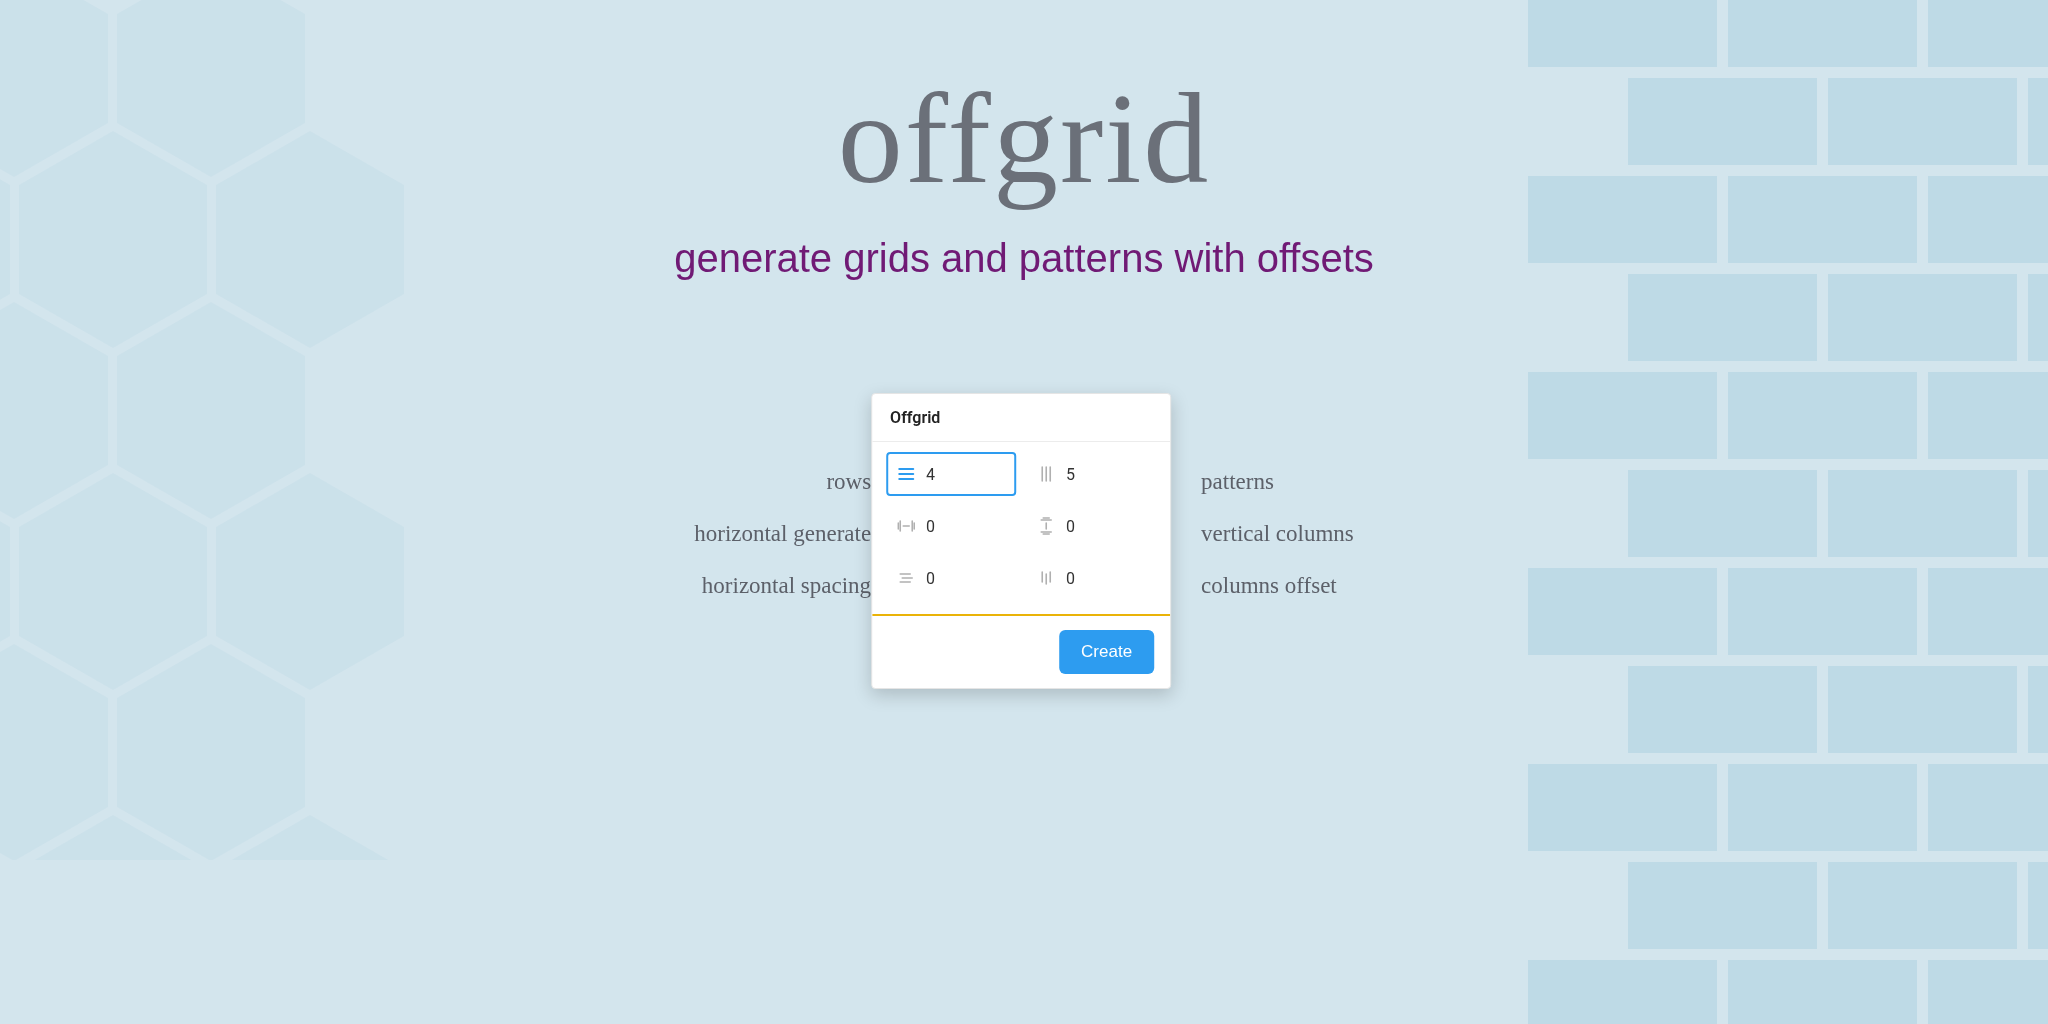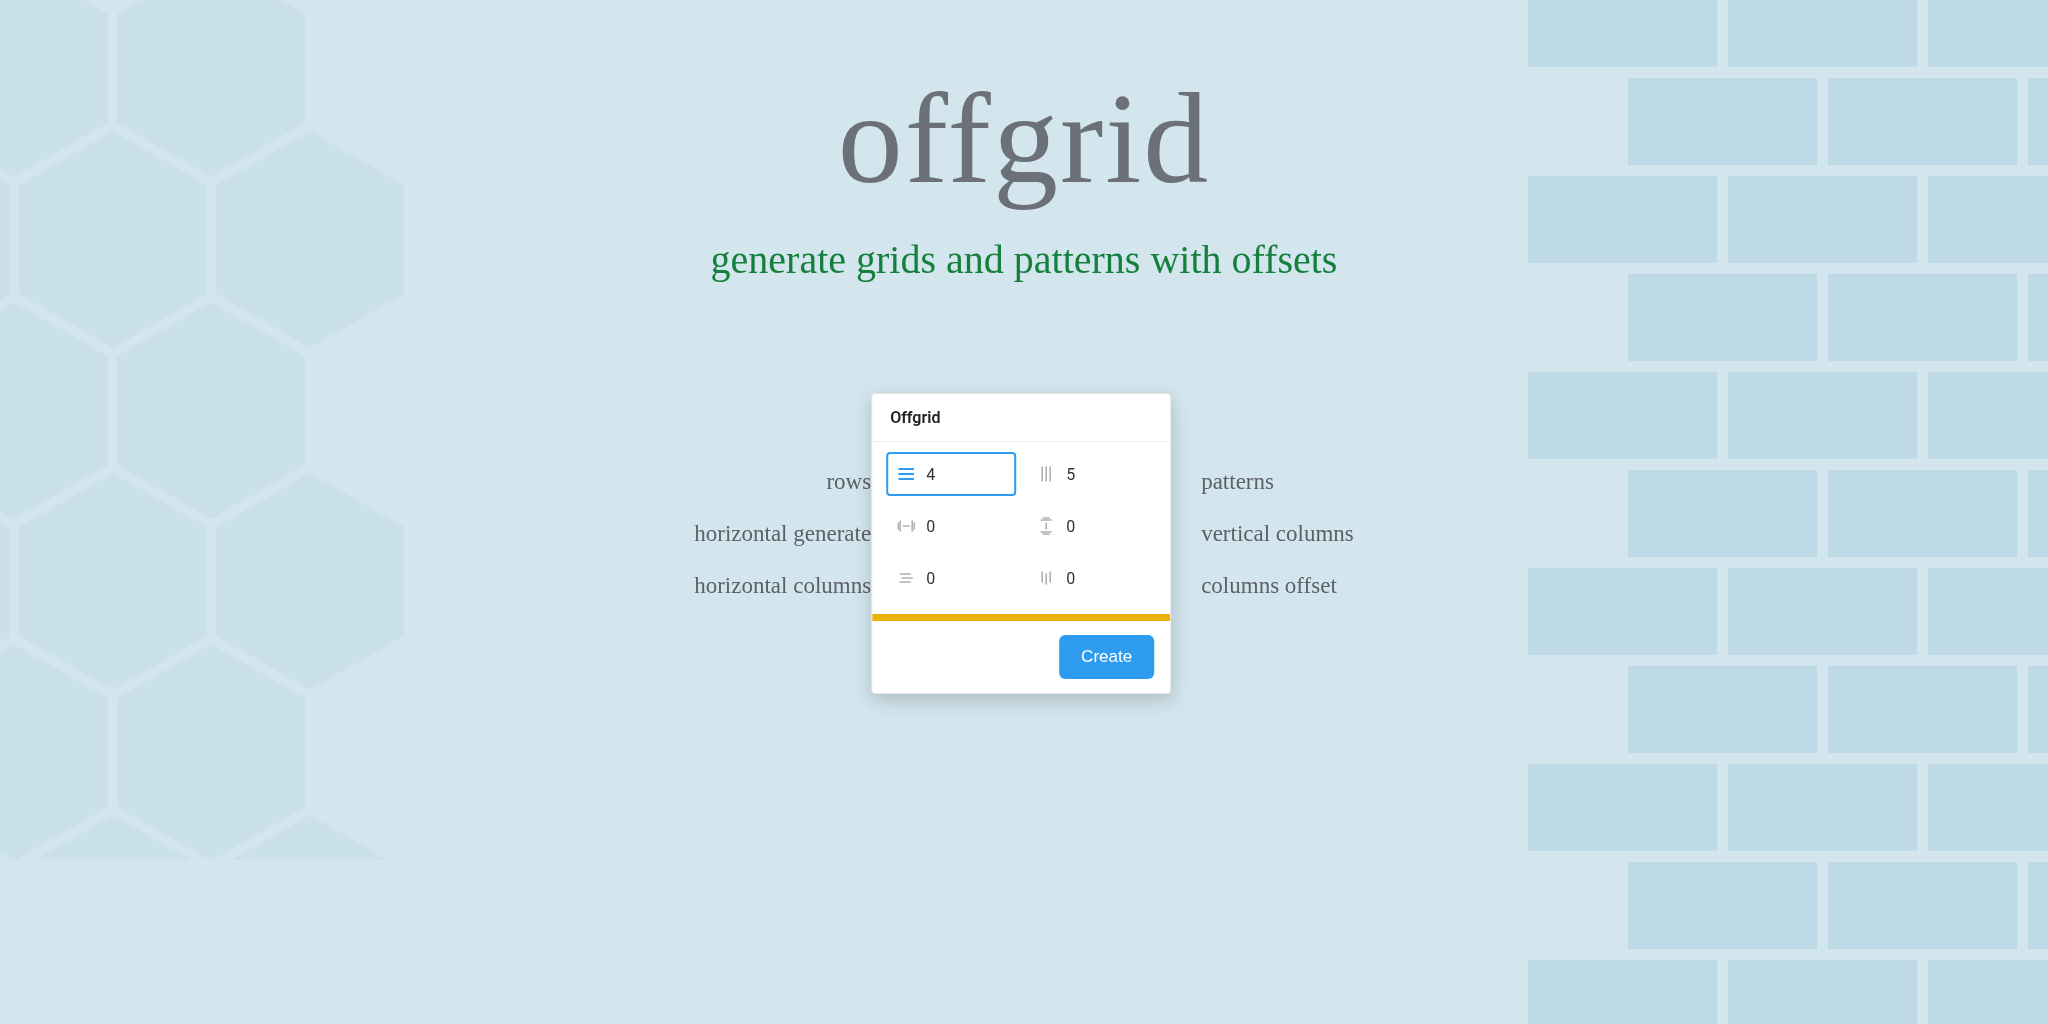--- a/index.html
+++ b/index.html
@@ -46,23 +46,23 @@
   }
   .hero h1 {
     font-family: Georgia, "Times New Roman", serif;
     font-weight: 400;
     font-size: 130px;
     color: #6b7079;
     letter-spacing: 2px;
     line-height: 1.2;
   }
   .hero p {
-    font-family: Liberation Serif, serif;
+    font-family: Liberation Sans, sans-serif;
     font-size: 40px;
-    color: #15803d;
+    color: #701a75;
     margin-top: 20px;
   }
 
   
   .panel-wrap {
     position: absolute;
     left: 50%;
     top: 393px;
     transform: translateX(-50%);
     display: flex;
@@ -127,21 +127,21 @@
   .field input {
     border: none;
     outline: none;
     font-size: 16px;
     color: #333;
     width: 100%;
     background: transparent;
     font-family: inherit;
   }
   .panel-footer {
-    border-top: 7px solid #eab308;
+    border-top: 2px solid #eab308;
     padding: 14px 16px;
     display: flex;
     justify-content: flex-end;
   }
   .btn-create {
     background: #2d9cf0;
     color: #fff;
     border: none;
     border-radius: 6px;
     padding: 12px 22px;
@@ -215,21 +215,21 @@
 
 <div class="hero">
   <h1>offgrid</h1>
   <p>generate grids and patterns with offsets</p>
 </div>
 
 <div class="panel-wrap">
   <div class="labels-left">
     <span>rows</span>
     <span>horizontal generate</span>
-    <span>horizontal columns</span>
+    <span>horizontal spacing</span>
   </div>
 
   <div class="panel">
     <div class="panel-header">Offgrid</div>
     <div class="panel-body">
 
       <div class="field active">
         <span class="icon">
           <svg width="18" height="18" viewBox="0 0 18 18">
               <g class="ic blue">

